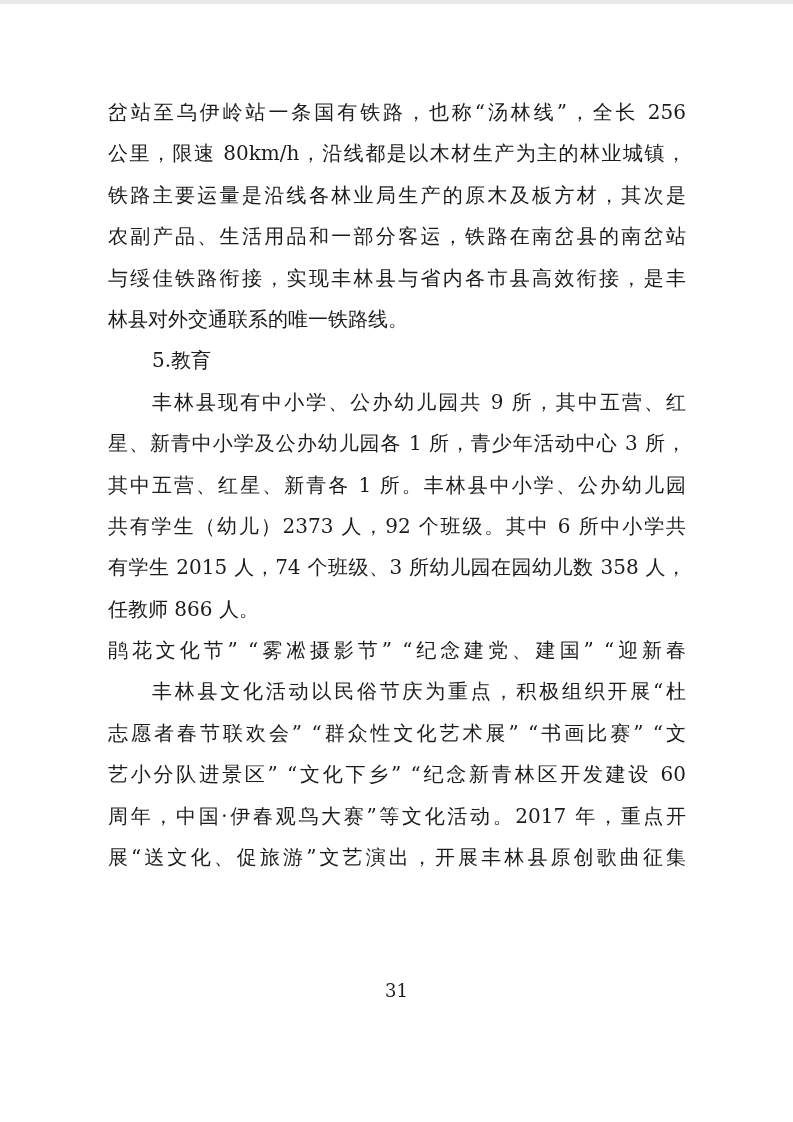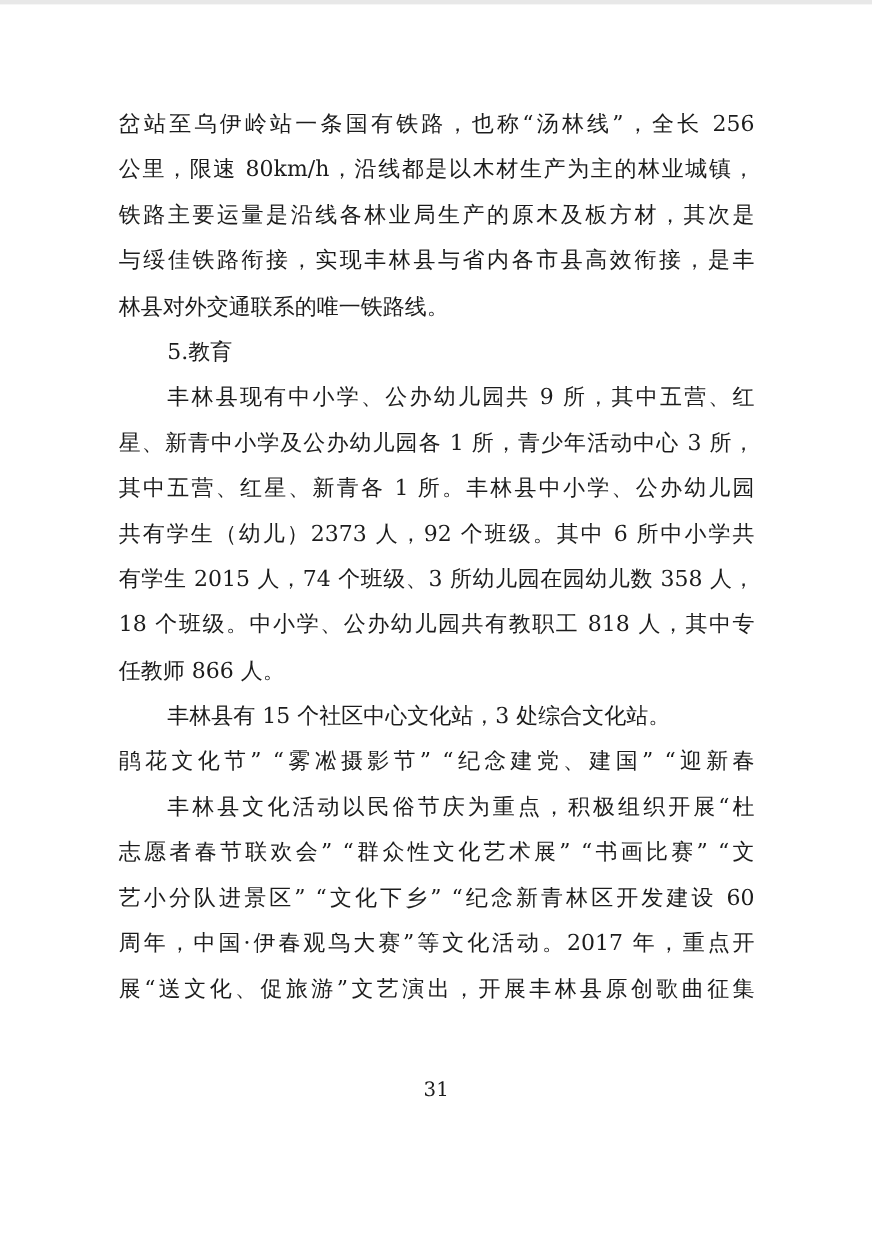--- a/index.html
+++ b/index.html
@@ -47,31 +47,30 @@
   }
 </style>
 </head>
 <body>
 
 <div class="page">
   <div class="text-block">
     <div class="line line-justify">岔站至乌伊岭站一条国有铁路，也称“汤林线”，全长 256</div>
     <div class="line line-justify">公里，限速 80km/h，沿线都是以木材生产为主的林业城镇，</div>
     <div class="line line-justify">铁路主要运量是沿线各林业局生产的原木及板方材，其次是</div>
+    <div class="line line-justify">农副产品、生活用品和一部分客运，铁路在南岔县的南岔站</div>
     <div class="line line-justify">与绥佳铁路衔接，实现丰林县与省内各市县高效衔接，是丰</div>
     <div class="line line-left">林县对外交通联系的唯一铁路线。</div>
     <div class="line line-left indent">5.教育</div>
     <div class="line line-justify indent">丰林县现有中小学、公办幼儿园共 9 所，其中五营、红</div>
     <div class="line line-justify">星、新青中小学及公办幼儿园各 1 所，青少年活动中心 3 所，</div>
     <div class="line line-justify">其中五营、红星、新青各 1 所。丰林县中小学、公办幼儿园</div>
     <div class="line line-justify">共有学生（幼儿）2373 人，92 个班级。其中 6 所中小学共</div>
     <div class="line line-justify">有学生 2015 人，74 个班级、3 所幼儿园在园幼儿数 358 人，</div>
-    <div class="line line-justify">18 个班级。中小学、公办幼儿园共有教职工 818 人，其中专</div>
     <div class="line line-left">任教师 866 人。</div>
-    <div class="line line-left indent">丰林县有 15 个社区中心文化站，3 处综合文化站。</div>
     <div class="line line-justify">鹃花文化节” “雾凇摄影节” “纪念建党、建国” “迎新春</div>
     <div class="line line-justify indent">丰林县文化活动以民俗节庆为重点，积极组织开展“杜</div>
     <div class="line line-justify">志愿者春节联欢会” “群众性文化艺术展” “书画比赛” “文</div>
     <div class="line line-justify">艺小分队进景区” “文化下乡” “纪念新青林区开发建设 60</div>
     <div class="line line-justify">周年，中国·伊春观鸟大赛”等文化活动。2017 年，重点开</div>
     <div class="line line-justify">展“送文化、促旅游”文艺演出，开展丰林县原创歌曲征集</div>
   </div>
   <div class="page-number">31</div>
 </div>
 

